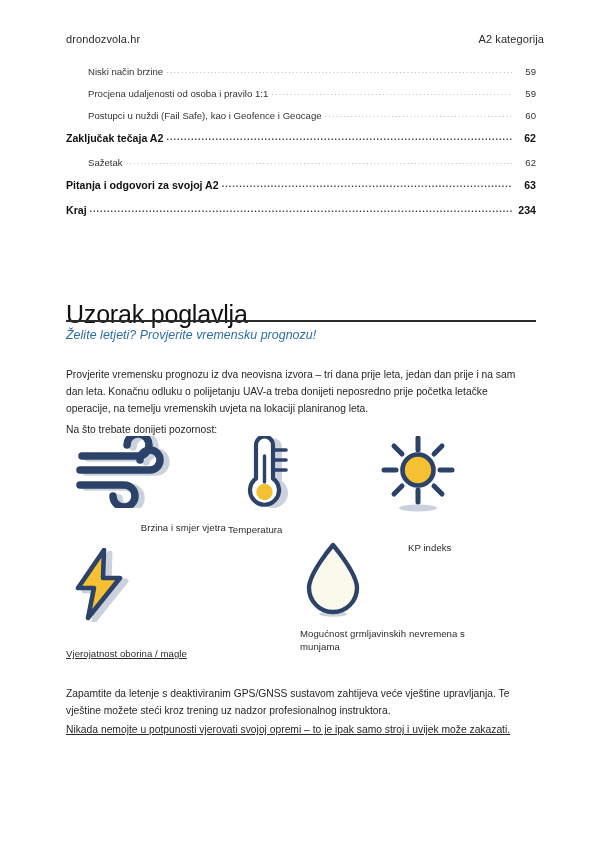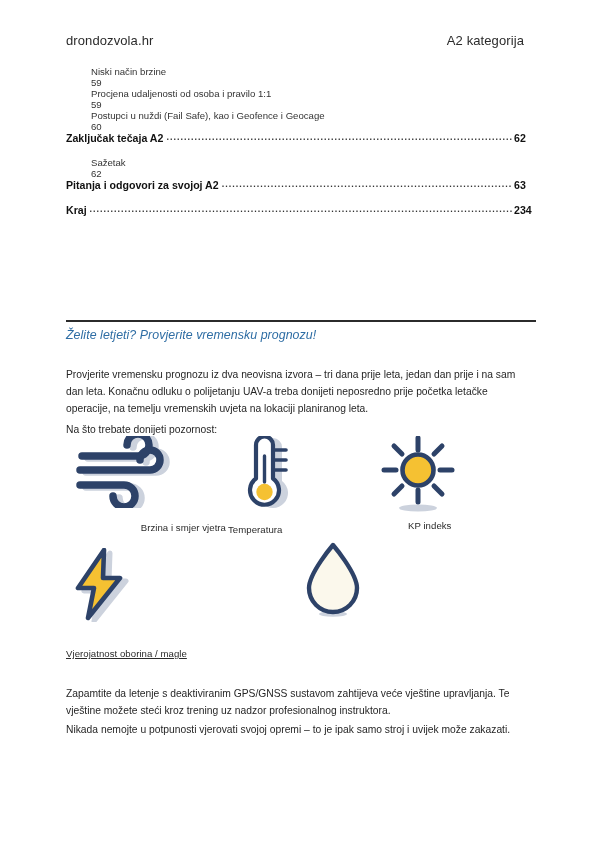--- a/index.html
+++ b/index.html
@@ -19,25 +19,25 @@
     position: absolute;
     inset: 0;
     background: #fff;
   }
 
   
   .running-header {
     position: absolute;
     top: 33px;
     left: 66px;
-    right: 76px;
+    right: 56px;
     display: flex;
     justify-content: space-between;
     align-items: baseline;
-    font-size: 13px;
+    font-size: 11px;
     color: #2b2b2b;
     letter-spacing: 0.1px;
     text-align: center;
   }
 
   
   .toc {
     position: absolute;
     top: 66px;
     left: 66px;
@@ -64,22 +64,23 @@
     content: "........................................................................................................................................................................................................";
     display: block;
     font-size: 9px;
     letter-spacing: 1.1px;
     color: #9a9a9a;
     line-height: 8px;
   }
   .toc-row .toc-page {
     flex: 0 0 auto;
     min-width: 22px;
-  }
-  .toc-row.lvl2 { padding-left: 22px; font-size: 9.6px; color: #333; height: 22px; flex-direction: column; }
+    text-align: right;
+  }
+  .toc-row.lvl2 { padding-left: 22px; font-size: 9.6px; color: #333; height: 22px; }
   .toc-row.lvl2 .leader::before { color: #b4b4b4; letter-spacing: 1.2px; }
   .toc-row.bold {
     font-weight: bold;
     font-size: 10.6px;
     color: #111;
     height: 25px;
   }
   .toc-row.bold .leader::before {
     color: #333;
     letter-spacing: 1.0px;
@@ -119,21 +120,21 @@
   .body-text {
     position: absolute;
     left: 66px;
     font-size: 10.3px;
     line-height: 1.62;
     color: #262626;
   }
   #para-intro { top: 357px; width: 450px; }
   #para-prompt { top: 412px; width: 450px; }
   #para-gps { top: 676px; width: 462px; }
-  #para-trust { top: 712px; width: 452px; }
+  #para-trust { top: 712px; width: 452px; text-decoration: underline; }
 
   
   .icon-grid { position: absolute; left: 0; top: 0; }
   .icon-cell { position: absolute; }
   .icon-art { position: relative; }
   .icon-caption {
     font-size: 9.6px;
     color: #2b2b2b;
     line-height: 1.35;
     letter-spacing: 0.05px;
@@ -146,21 +147,21 @@
   #cell-storm      { left: 300px; top: 540px; width: 200px; }
 
   #cell-wind   .icon-art { height: 72px; }
   #cell-temp   .icon-art { height: 78px; }
   #cell-kp     .icon-art { height: 78px; }
   #cell-precip .icon-art { height: 72px; }
   #cell-storm  .icon-art { height: 80px; }
 
   #cell-wind   .icon-caption { margin-top: 14px; text-align: right; }
   #cell-temp   .icon-caption { margin-top: 10px; }
-  #cell-kp     .icon-caption { margin-top: 6px; padding-left: 36px; }
+  #cell-kp     .icon-caption { margin-top: 28px; padding-left: 36px; }
   #cell-precip .icon-caption { margin-top: 28px; text-decoration: underline; }
   #cell-storm  .icon-caption { margin-top: 8px; width: 190px; }
 
   svg { display: block; }
 </style>
 </head>
 <body>
 
 <div class="page">
 
@@ -208,20 +209,21 @@
     </div>
 
     <div class="toc-row bold">
       <span class="toc-label">Kraj</span>
       <span class="leader"></span>
       <span class="toc-page">234</span>
     </div>
 
   </div>
 
+  <h1 class="chapter-title">Uzorak poglavlja</h1>
   <div class="chapter-rule"></div>
   <div class="subtitle">Želite letjeti? Provjerite vremensku prognozu!</div>
 
   <p class="body-text" id="para-intro">Provjerite vremensku prognozu iz dva neovisna izvora – tri dana prije leta, jedan dan prije i na sam dan leta. Konačnu odluku o polijetanju UAV-a treba donijeti neposredno prije početka letačke operacije, na temelju vremenskih uvjeta na lokaciji planiranog leta.</p>
   <p class="body-text" id="para-prompt">Na što trebate donijeti pozornost:</p>
 
   <div class="icon-grid">
 
     <div class="icon-cell" id="cell-wind">
       <div class="icon-art">
@@ -288,20 +290,21 @@
       <div class="icon-caption">Vjerojatnost oborina / magle</div>
     </div>
 
     <div class="icon-cell" id="cell-storm">
       <div class="icon-art">
         <svg width="76" height="82" viewBox="0 0 76 82" aria-hidden="true">
           <ellipse cx="33" cy="74" rx="14" ry="2.8" fill="#ccd2dd"></ellipse>
           <path d="M33 5 C33 5 57 33 57 48 A24 24 0 0 1 9 48 C9 33 33 5 33 5 Z" fill="#fbf8ec" stroke="#2d4268" stroke-width="4.4" stroke-linejoin="round"></path>
         </svg>
       </div>
+      <div class="icon-caption">Mogućnost grmljavinskih nevremena s munjama</div>
     </div>
 
   </div>
 
   <p class="body-text" id="para-gps">Zapamtite da letenje s deaktiviranim GPS/GNSS sustavom zahtijeva veće vještine upravljanja. Te vještine možete steći kroz trening uz nadzor profesionalnog instruktora.</p>
   <p class="body-text" id="para-trust">Nikada nemojte u potpunosti vjerovati svojoj opremi – to je ipak samo stroj i uvijek može zakazati.</p>
 
 </div>
 
 </body></html>

